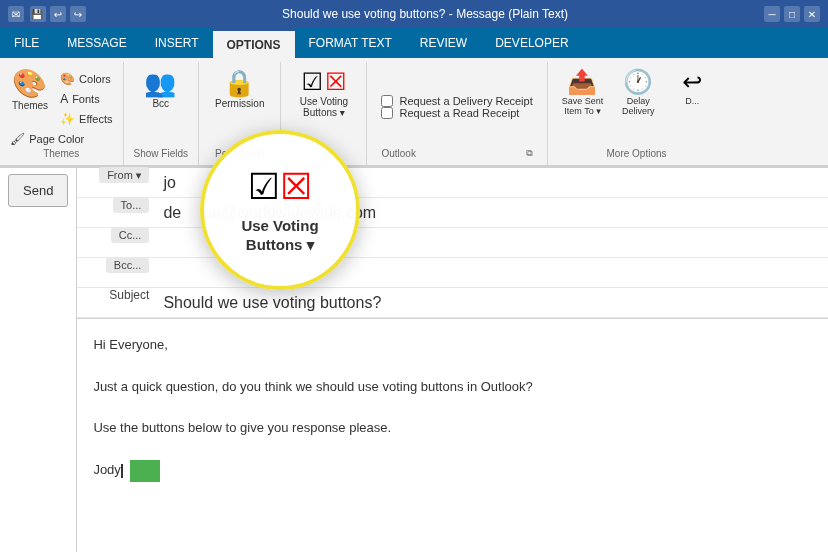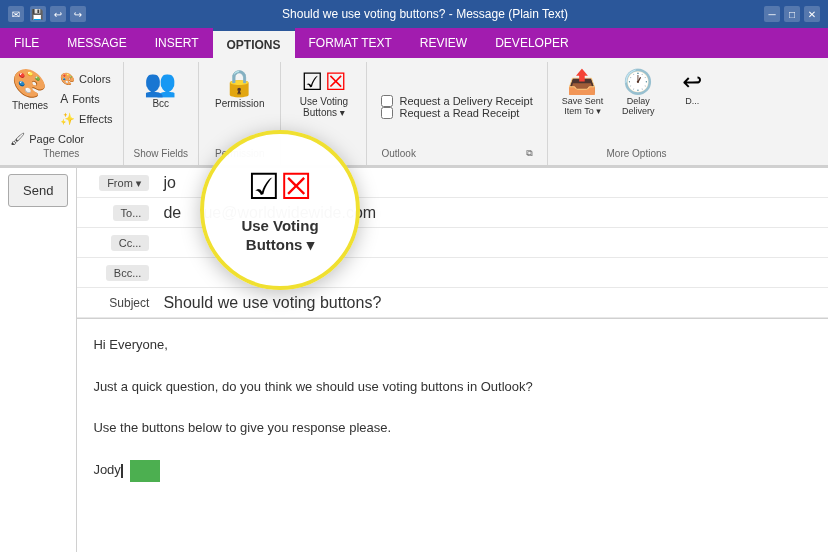--- a/index.html
+++ b/index.html
@@ -19,21 +19,21 @@
     .title-bar-icons { display: flex; gap: 4px; align-items: center; }
     .title-bar-icon { width: 16px; height: 16px; background: rgba(255,255,255,0.2); border-radius: 2px; display: flex; align-items: center; justify-content: center; font-size: 10px; color: white; cursor: pointer; }
     .title-text { font-size: 12px; color: white; }
 
     
     .ribbon { background: #f3f3f3; border-bottom: 1px solid #d0d0d0; }
 
     
     .tab-bar {
       display: flex;
-      background: #a21caf;
+      background: #0369a1;
       height: 30px;
     }
     .tab {
       padding: 0 14px;
       display: flex;
       align-items: center;
       color: white;
       font-size: 12px;
       cursor: pointer;
       font-weight: 400;
@@ -70,21 +70,20 @@
       gap: 4px;
     }
 
     
     .fields-area {
       background: white;
       border-bottom: 1px solid #d0d0d0;
     }
     .field-row {
       display: flex;
-      align-items: center;
       border-bottom: 1px solid #e8e8e8;
       height: 30px;
     }
     .field-btn {
       min-width: 80px;
       text-align: right;
       padding-right: 8px;
       font-size: 12px;
       color: #444;
       cursor: pointer;

